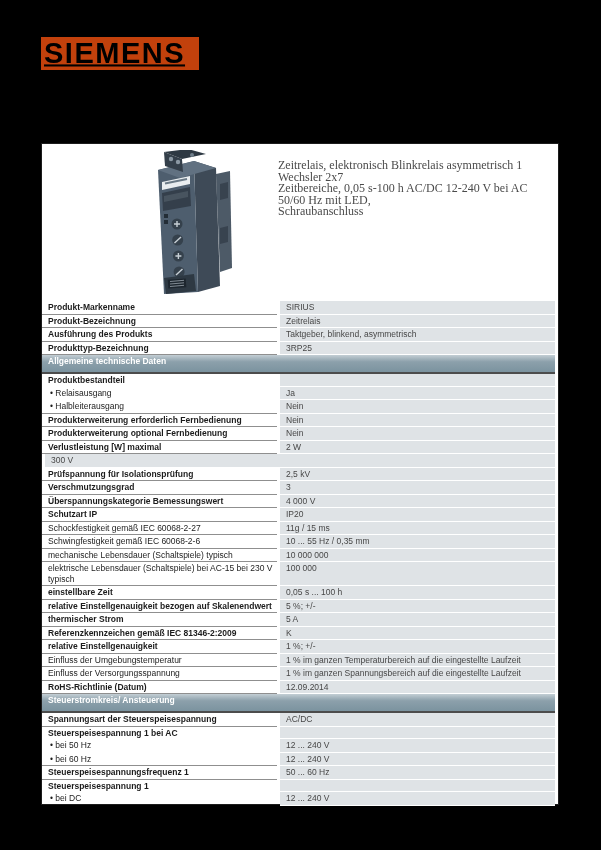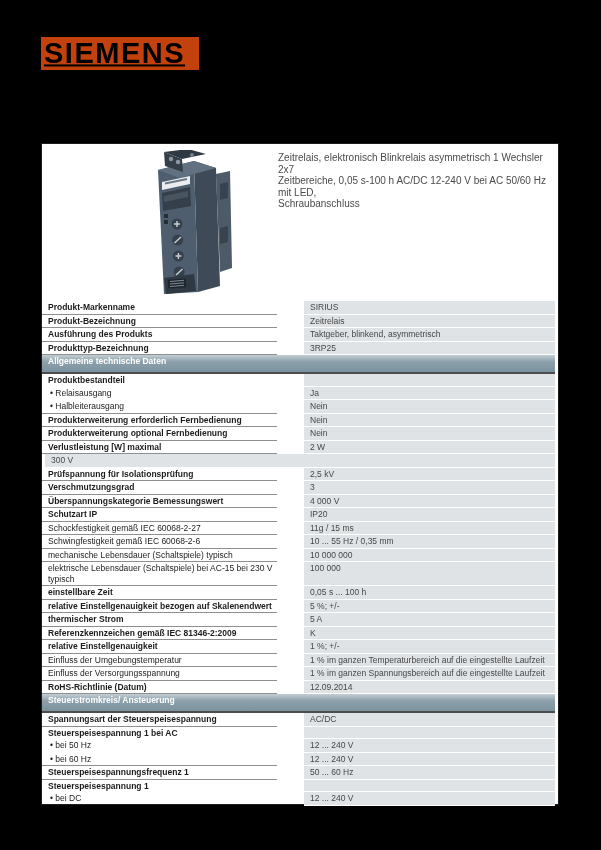--- a/index.html
+++ b/index.html
@@ -30,25 +30,25 @@
     width:518px; height:662px;
     background:#fff;
     border:1px solid #1c1c1c;
   }
   .header-area { position:relative; height:157px; }
   .product-photo {
     position:absolute; left:112px; top:6px;
     width:96px; height:145px;
   }
   .product-description {
-    position:absolute; left:236px; top:8px; right:6px;
-    font-size:10px; line-height:11.5px; color:#4a4a4a;
+    position:absolute; left:236px; top:16px; right:6px;
+    font-size:12px; line-height:11.5px; color:#4a4a4a;font-family:Liberation Serif, serif;
   }
   .spec-table { width:100%; }
-  .srow { display:flex; align-items:stretch; min-height:12.5px;gap:24px; }
+  .srow { display:flex; align-items:stretch; min-height:12.5px; }
   .lcell {
     width:235px; flex:0 0 235px;
     padding:1px 4px 1px 6px;
     font-size:8.5px; line-height:10.5px; color:#1c1c1c;
   }
   .lcell.bold { font-weight:bold; }
   .lcell.group-end { border-bottom:1px solid #8f8f8f; }
   .lcell.indent { padding-left:8px; }
   .lcell.indent .lbl::before { content:"\2022\00a0"; }
   .vcell {

